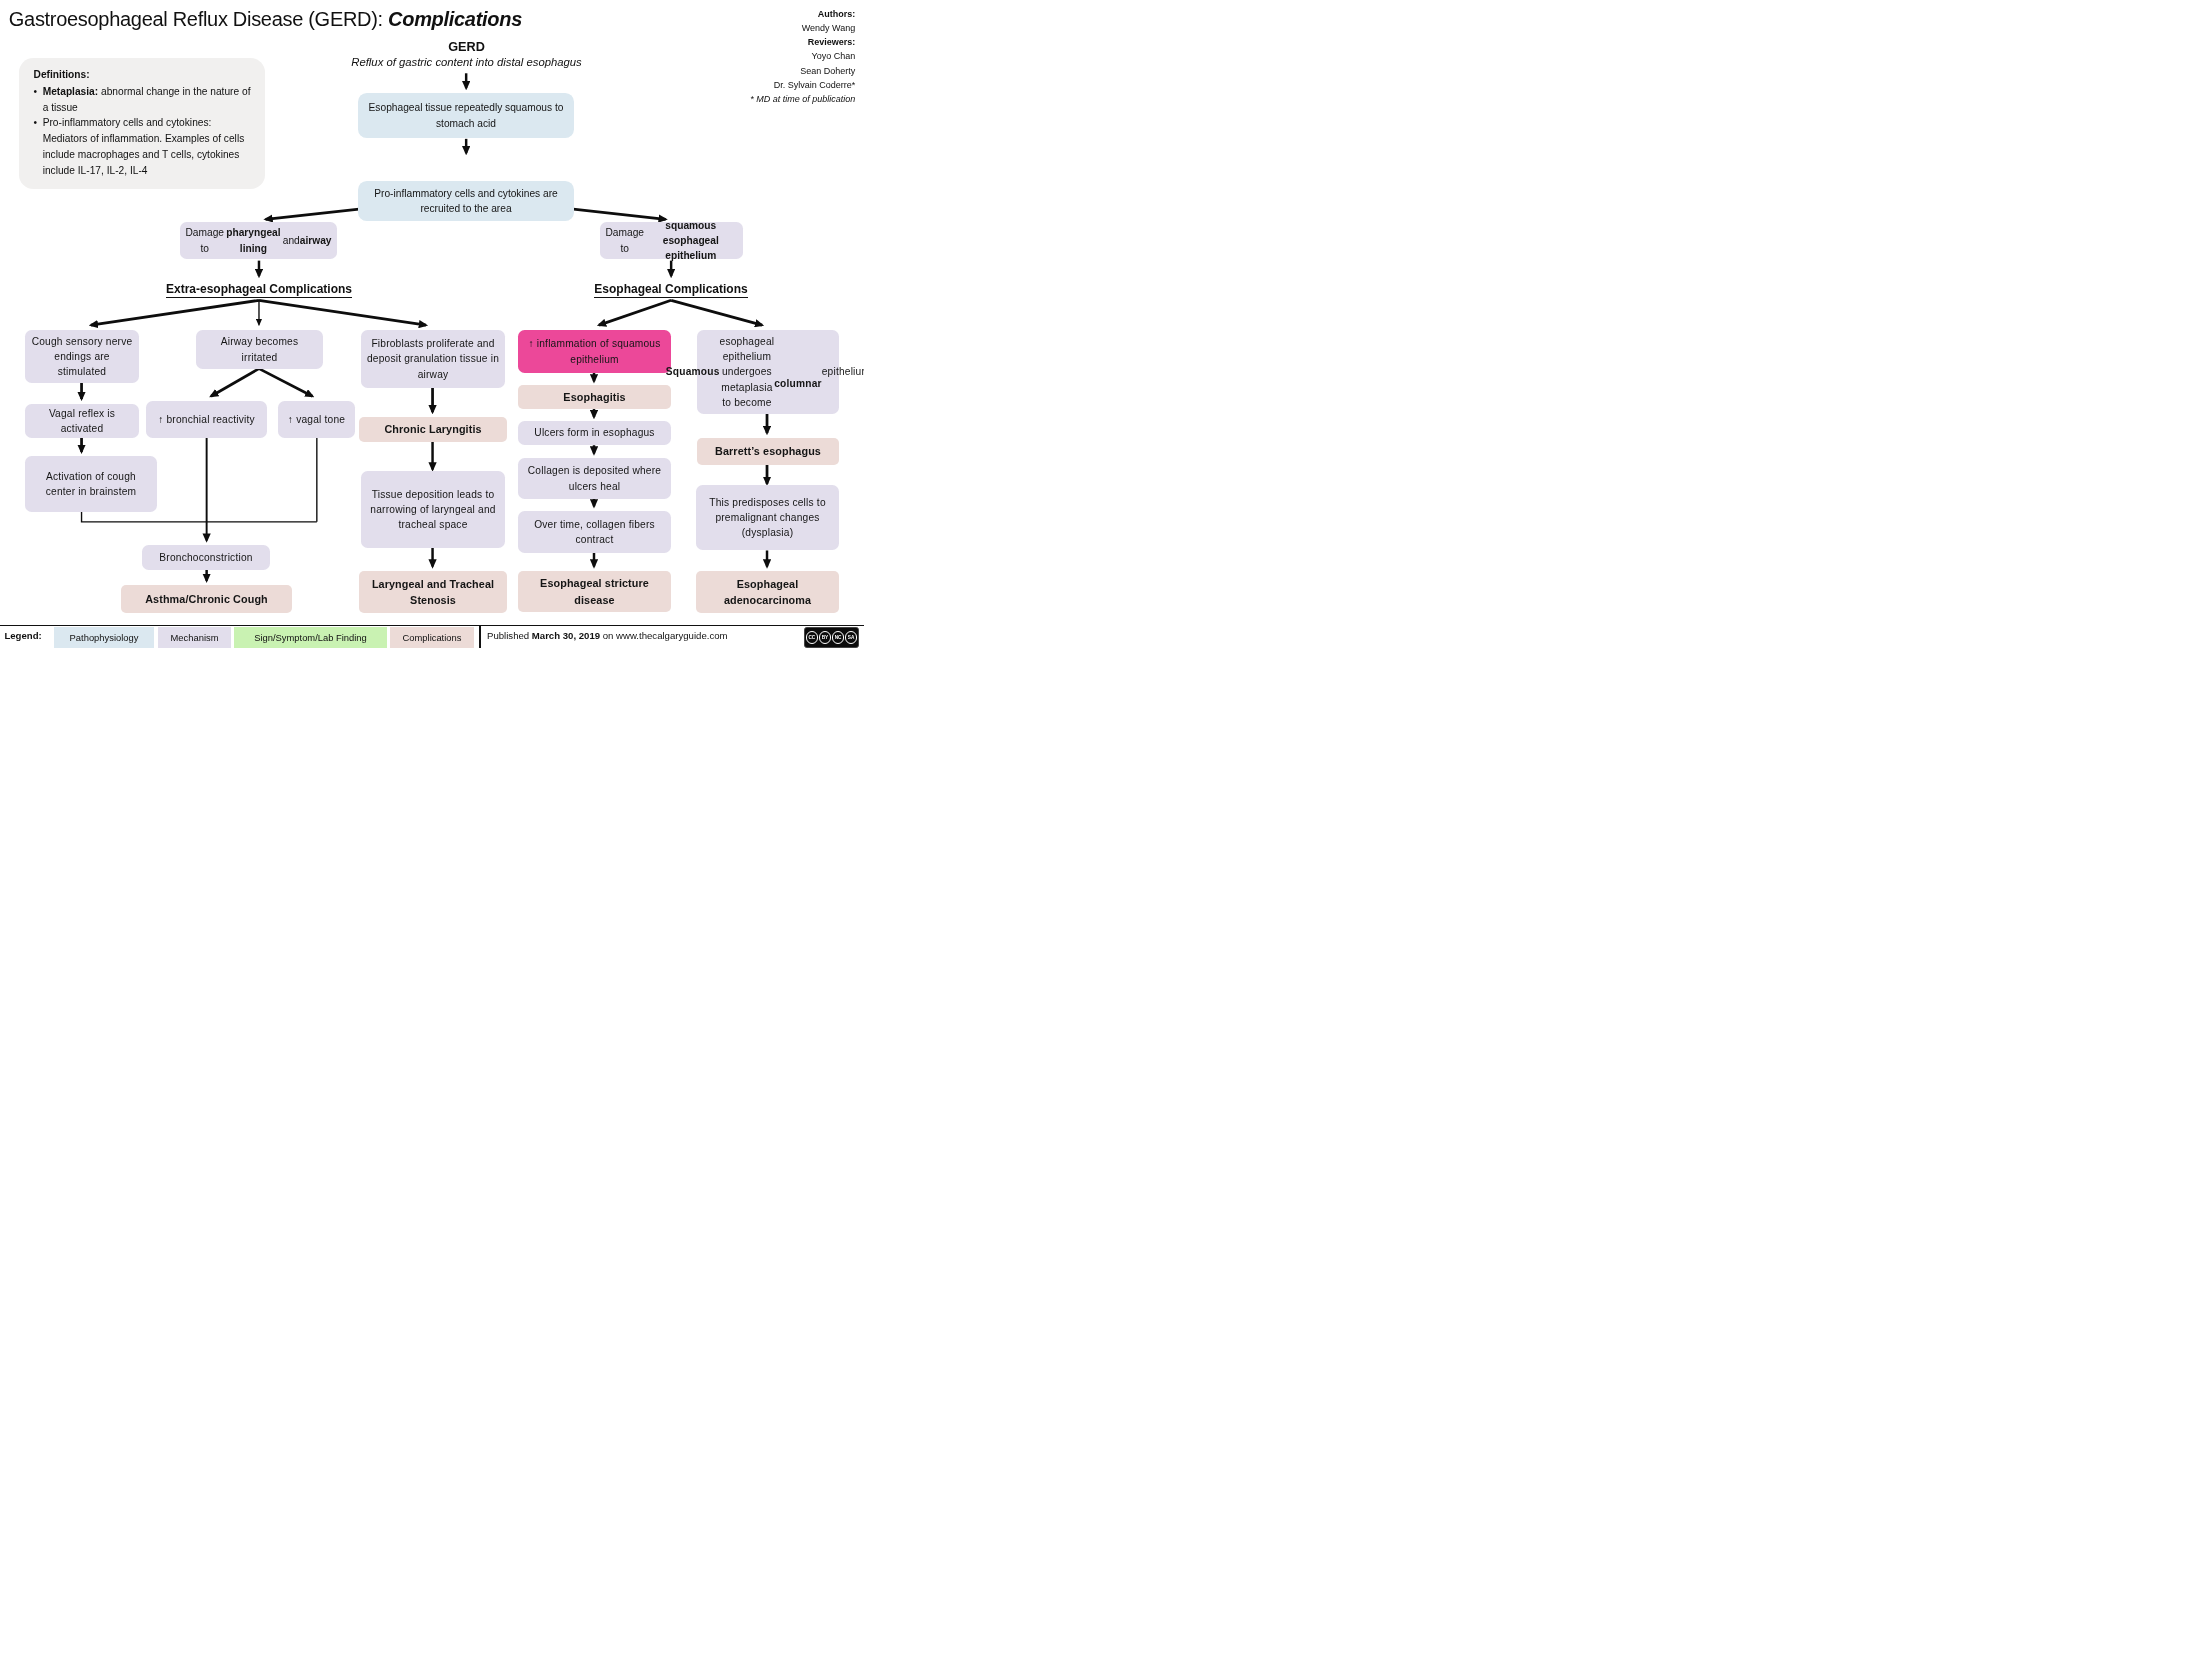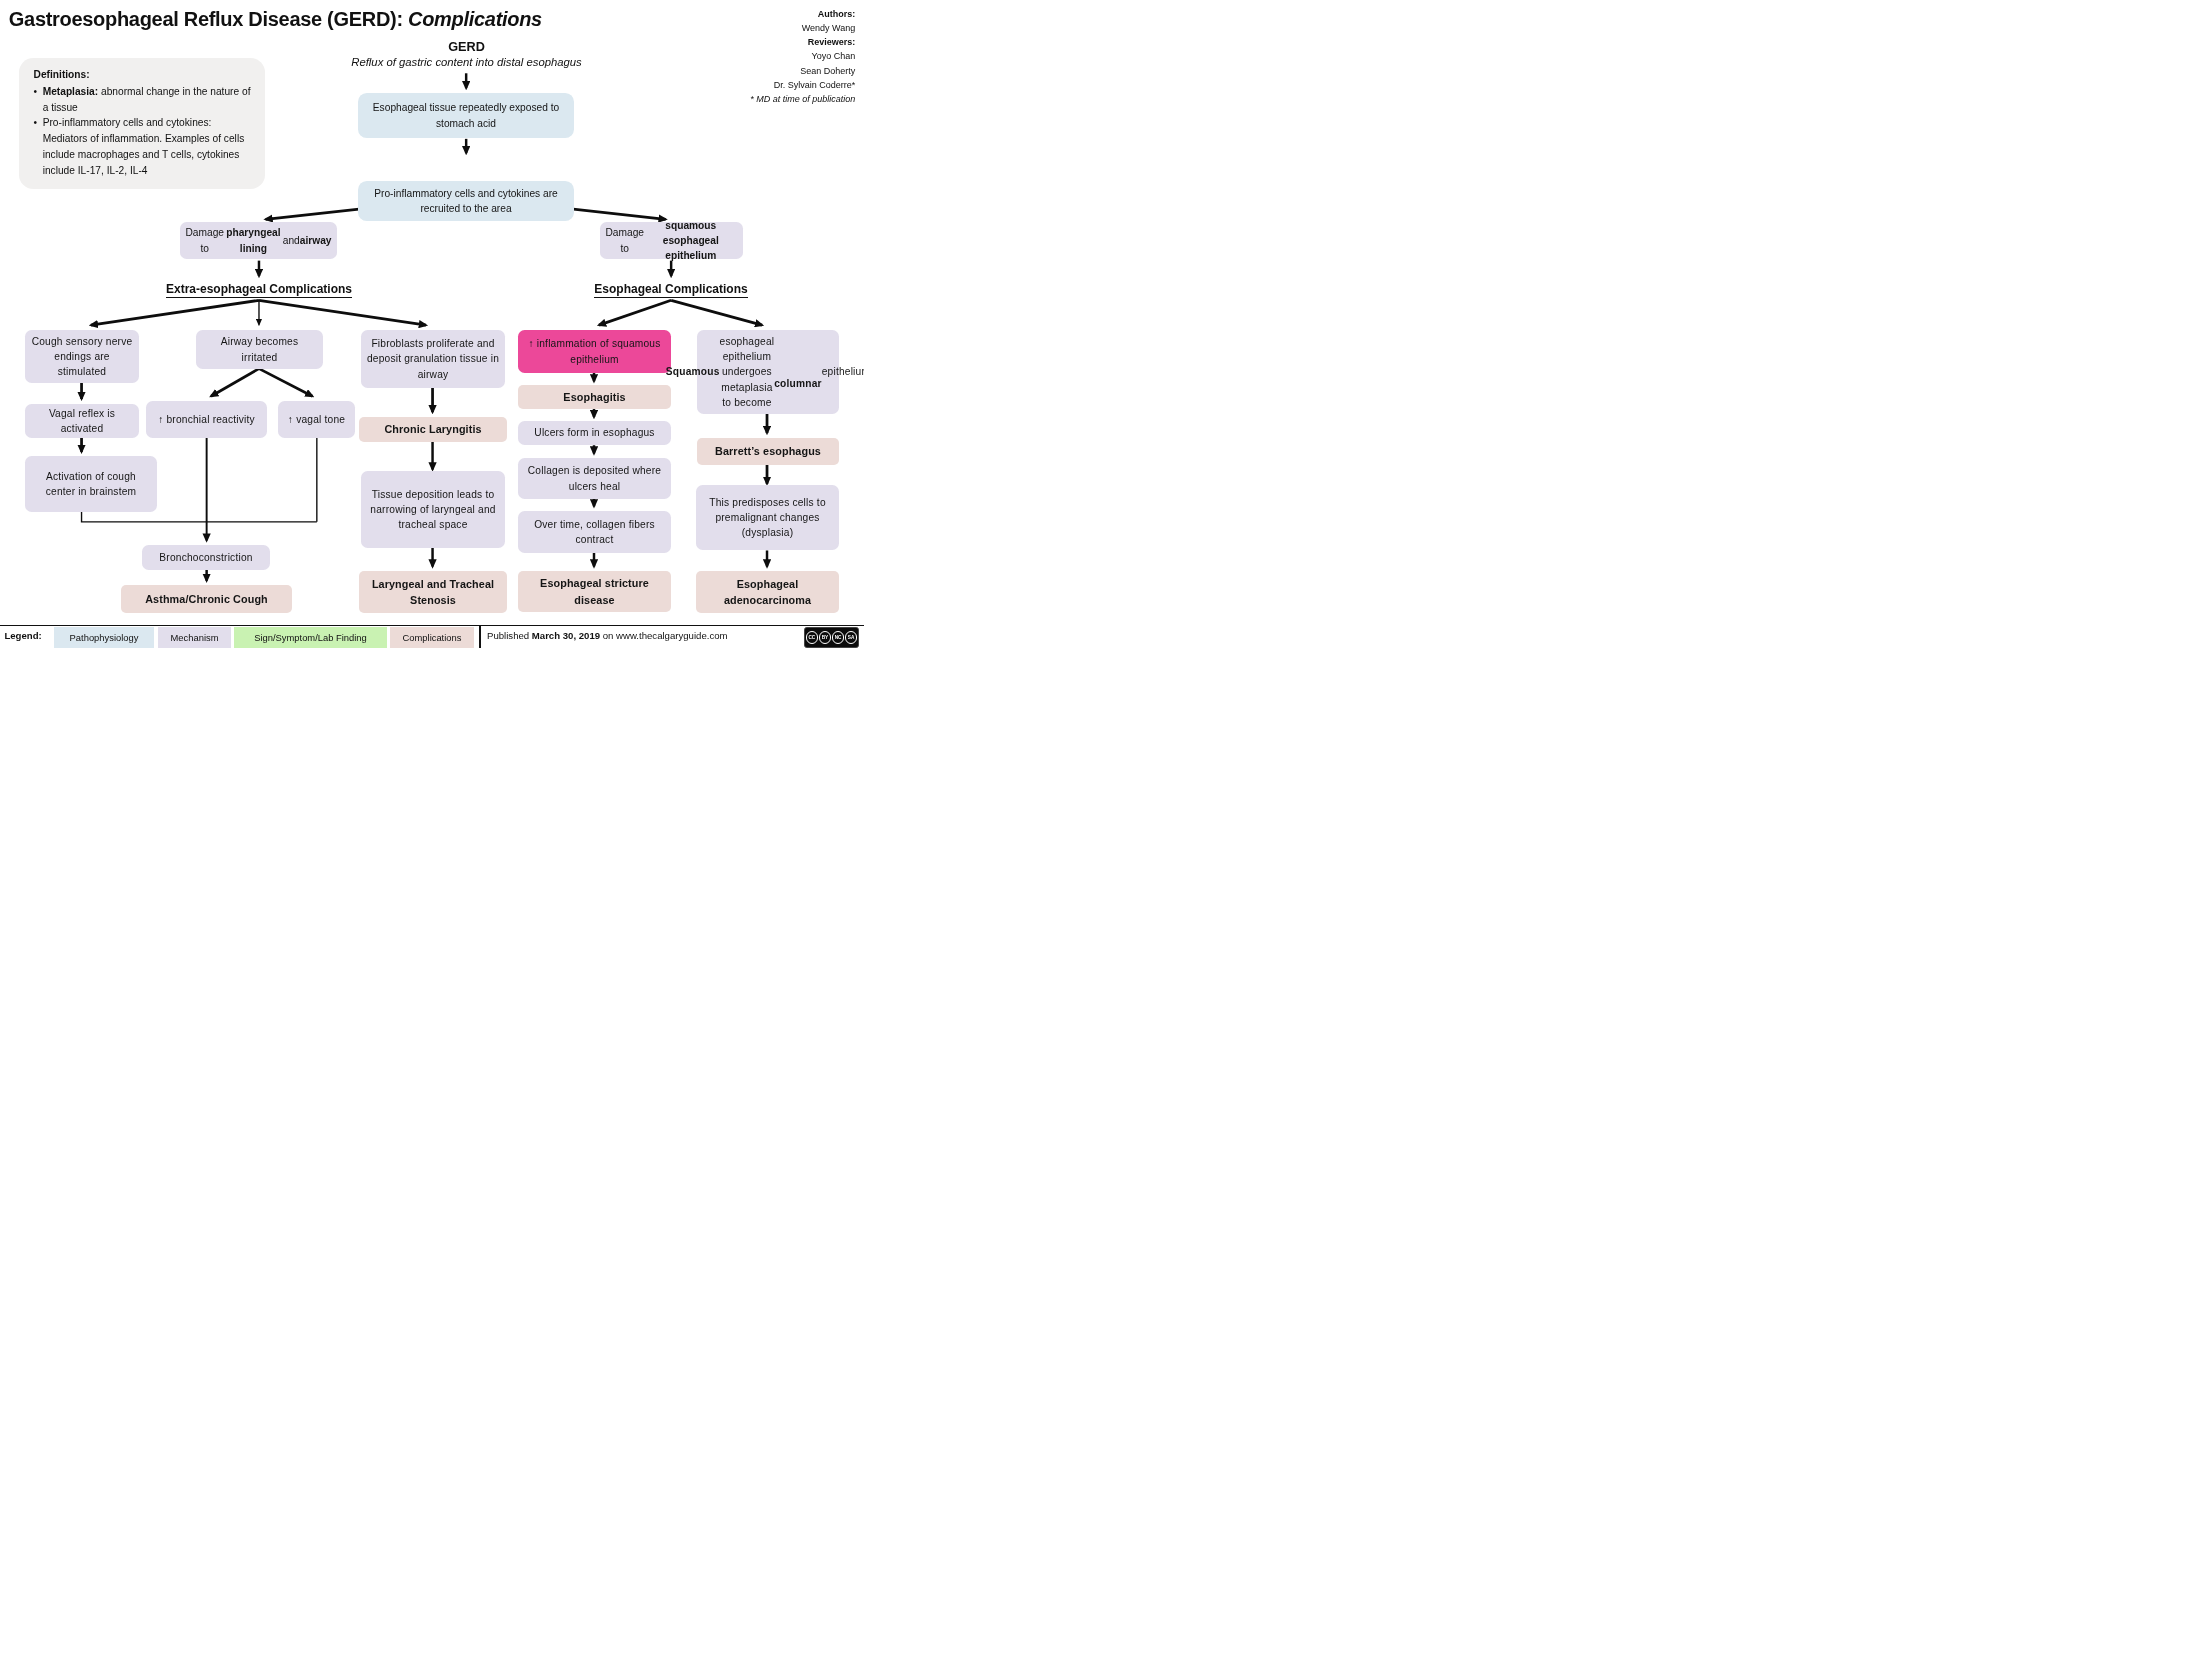--- a/index.html
+++ b/index.html
@@ -74,21 +74,21 @@
       <line x1="1078" y1="742" x2="1078" y2="757" stroke-width="4.5" marker-end="url(#ah)"></line>
       <line x1="1078" y1="808" x2="1078" y2="823" stroke-width="4.5" marker-end="url(#ah)"></line>
       <line x1="1078" y1="904" x2="1078" y2="919" stroke-width="4.5" marker-end="url(#ah)"></line>
       <line x1="1078" y1="1002" x2="1078" y2="1028" stroke-width="4.5" marker-end="url(#ah)"></line>
       <line x1="1392" y1="750" x2="1392" y2="786" stroke-width="5" marker-end="url(#ah)"></line>
       <line x1="1392" y1="842" x2="1392" y2="878" stroke-width="5" marker-end="url(#ah)"></line>
       <line x1="1392" y1="999" x2="1392" y2="1028" stroke-width="4.5" marker-end="url(#ah)"></line>
     </g>
   </svg>
 
-  <div class="page-title"><span style="font-weight: 700;">Gastroesophageal Reflux Disease (GERD): </span><span style="font-weight: 700; font-style: italic;">Complications</span></div>
+  <div class="page-title"><span style="font-weight: 400;">Gastroesophageal Reflux Disease (GERD): </span><span style="font-weight: 700; font-style: italic;">Complications</span></div>
   <div class="authors">
     <div class="bold">Authors:</div>
     <div>Wendy Wang</div>
     <div class="bold">Reviewers:</div>
     <div>Yoyo Chan</div>
     <div>Sean Doherty</div>
     <div>Dr. Sylvain Coderre*</div>
     <div class="italic">* MD at time of publication</div>
   </div>
 
@@ -99,21 +99,21 @@
       <span><span style="font-weight: 700;">Metaplasia:</span><span> abnormal change in the nature of a tissue</span></span>
     </div>
     <div class="def-item">
       <span class="bullet">•</span>
       <span><span style="font-weight: 400;">Pro-inflammatory cells and cytokines:</span><span> Mediators of inflammation. Examples of cells include macrophages and T cells, cytokines include IL-17, IL-2, IL-4</span></span>
     </div>
   </div>
 
   <div class="gerd-label">GERD</div>
   <div class="gerd-sub">Reflux of gastric content into distal esophagus</div>
-  <div class="box patho-box" style="left: 358px; top: 93px; width: 216px; height: 45px; background-color: rgb(219, 232, 240);">Esophageal tissue repeatedly exposed to stomach acid</div>
+  <div class="box patho-box" style="left: 358px; top: 93px; width: 216px; height: 45px; background-color: rgb(219, 232, 240);">Esophageal tissue repeatedly squamous to stomach acid</div>
   <div class="box patho-box" style="left: 358px; top: 158px; width: 216px; height: 40px; background-color: rgb(219, 232, 240); margin-top: 23px;">Pro-inflammatory cells and cytokines are recruited to the area</div>
   <div class="box" style="left: 180px; top: 222px; width: 157px; height: 37px; background-color: rgb(226, 222, 236);">
       <span>Damage to </span>
       <span style="font-weight: 700;">pharyngeal lining</span>
       <span> and </span>
       <span style="font-weight: 700;">airway</span>
     </div>
   <div class="box" style="left: 600px; top: 222px; width: 143px; height: 37px; background-color: rgb(226, 222, 236);">
       <span>Damage to </span>
       <span style="font-weight: 700;">squamous esophageal epithelium</span>

